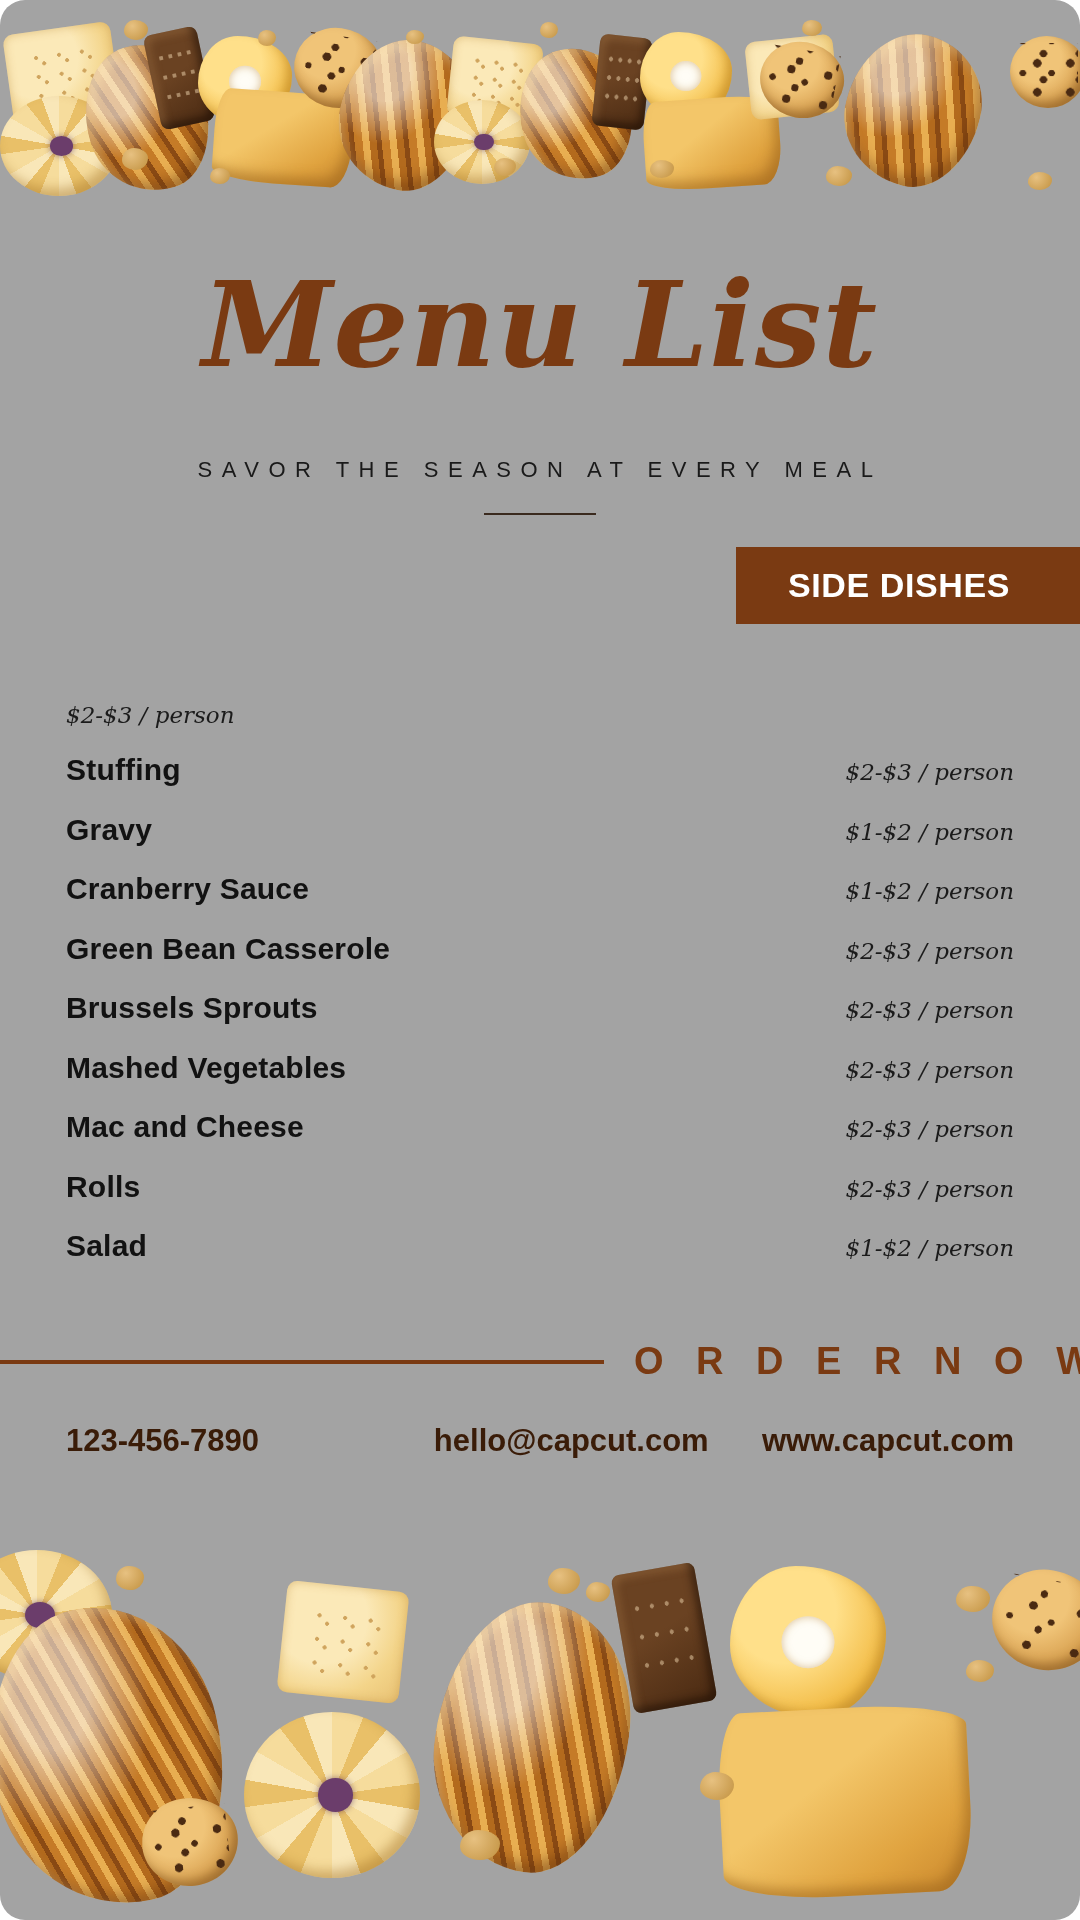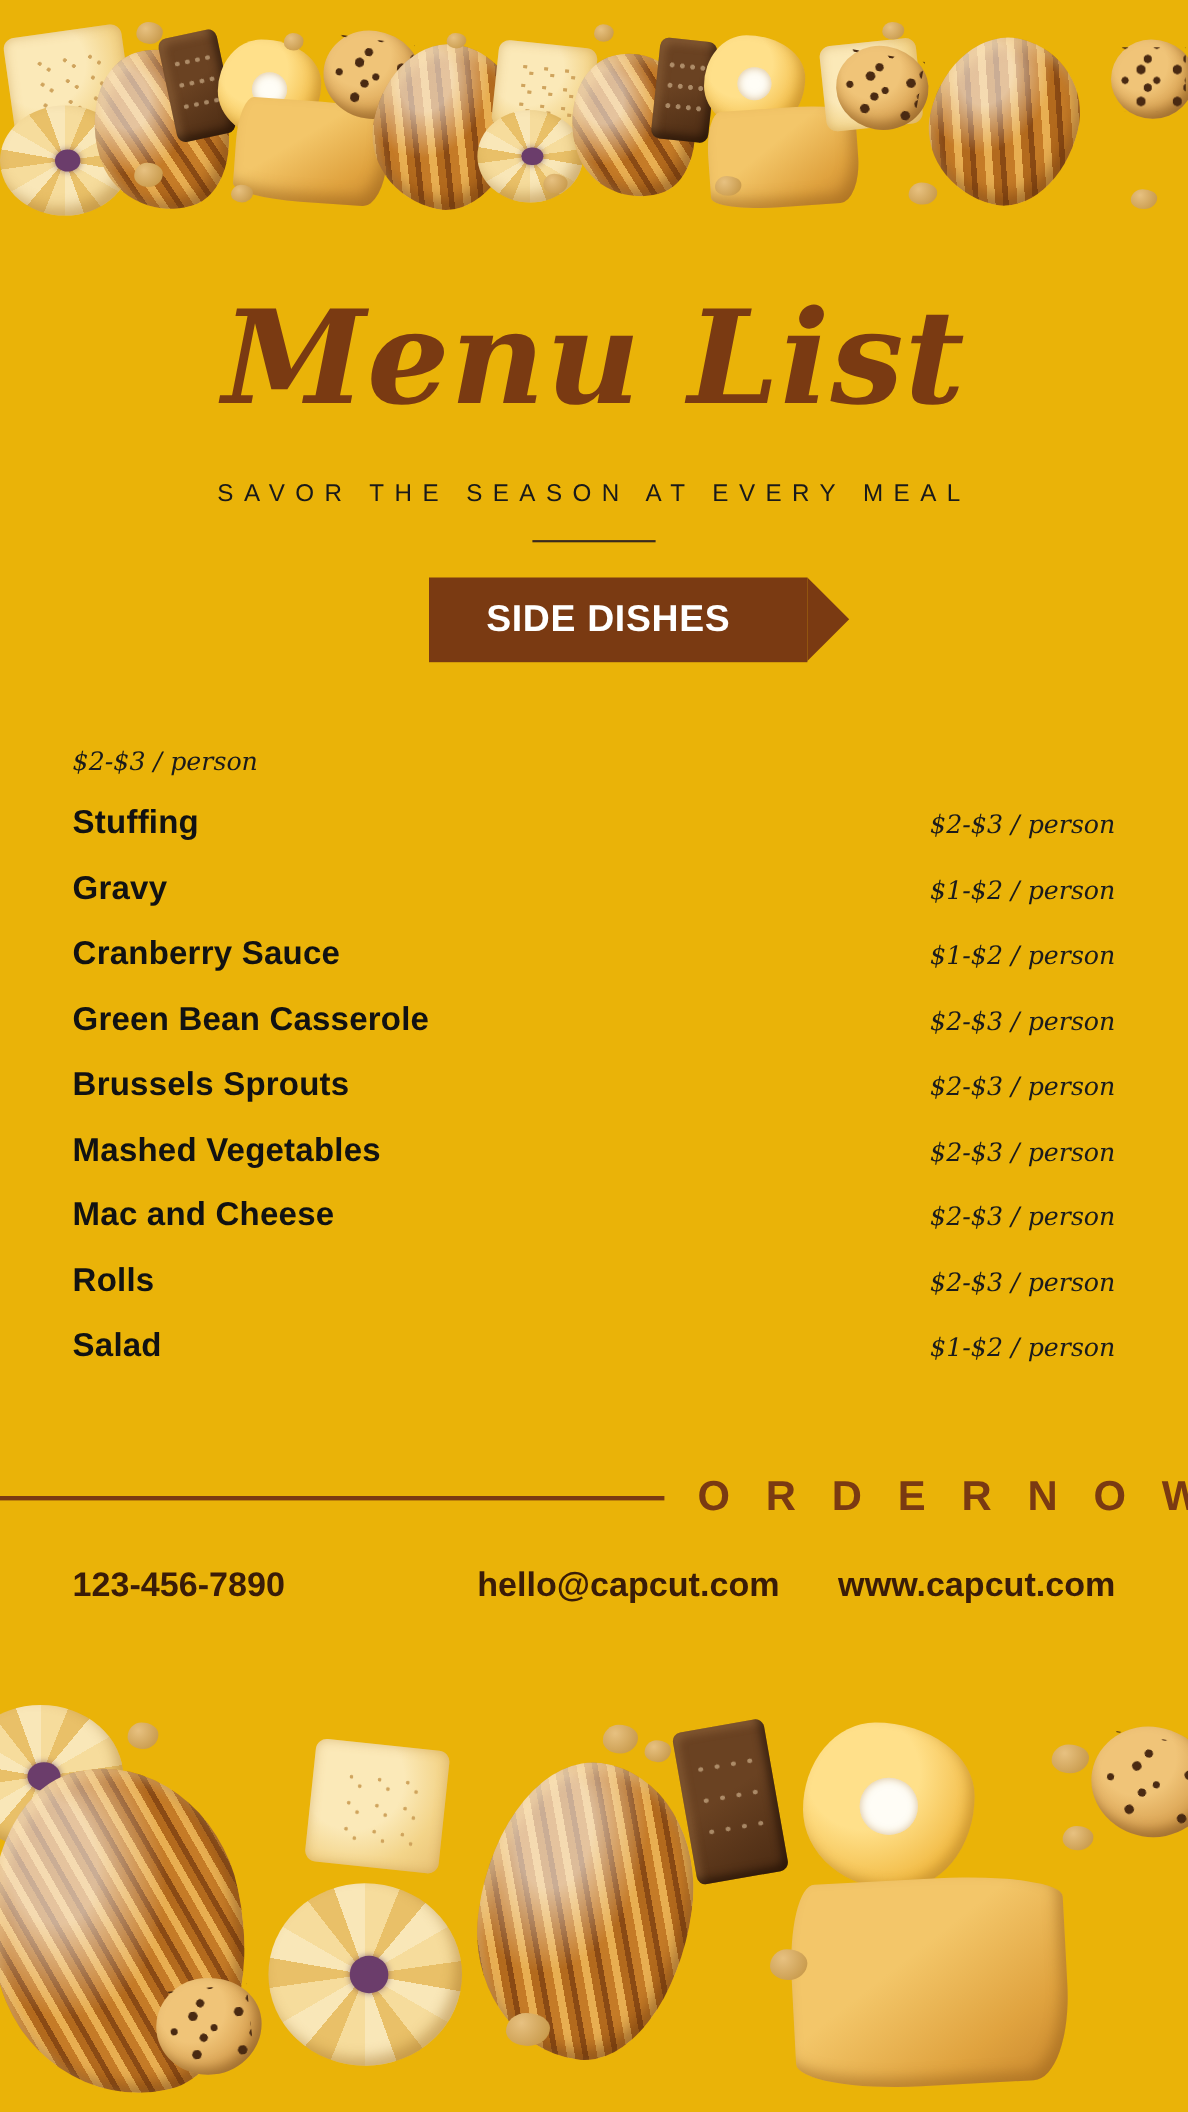--- a/index.html
+++ b/index.html
@@ -7,22 +7,23 @@
     width: 1080px;
     height: 1920px;
     background: #ffffff;
     font-family: "Liberation Sans", sans-serif;
     overflow: hidden;
   }
   .page {
     position: relative;
     width: 1080px;
     height: 1920px;
-    background: #eab308;
+    background: #a3a3a3;
     overflow: hidden;
+    border-radius: 25px;
   }
 
   
   .border-band {
     position: absolute;
     left: 0;
     width: 1080px;
     overflow: hidden;
     pointer-events: none;
   }
@@ -150,33 +151,33 @@
     letter-spacing: 1px;
     margin-top: 28px;
   }
 
   .subtitle {
     text-align: center;
     font-size: 22px;
     letter-spacing: 9.5px;
     color: #1a1a1a;
     font-weight: 500;
-    margin-top: 48px;
+    margin-top: 70px;
   }
 
   .divider-line {
     width: 112px;
     height: 2px;
     background: #3a2a1e;
     margin: 30px auto 0;
   }
 
   .ribbon-wrap {
     display: flex;
-    justify-content: center;
+    justify-content: flex-end;
     margin-top: 32px;
     padding-left: 44px;
   }
   .ribbon {
     position: relative;
     background: #7a3a12;
     color: #ffffff;
     font-size: 34px;
     font-weight: 700;
     letter-spacing: 0.6px;

